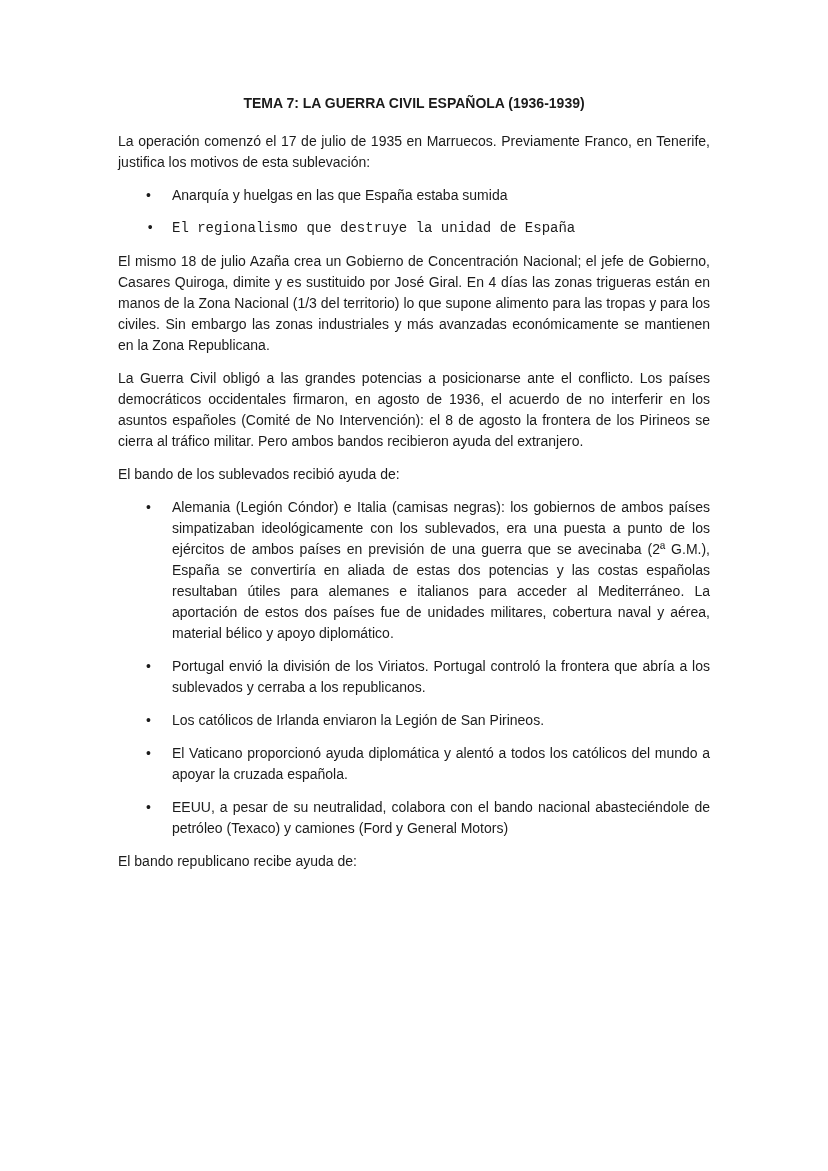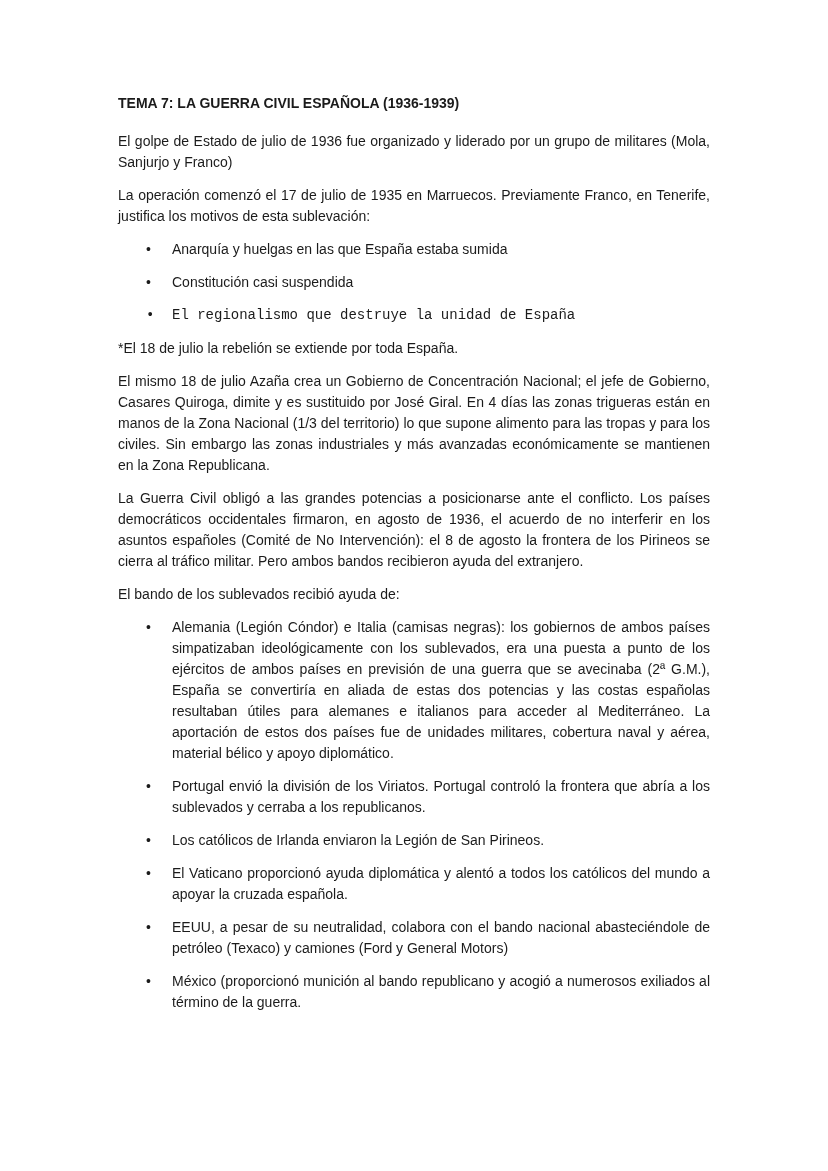--- a/index.html
+++ b/index.html
@@ -14,21 +14,21 @@
     background: #ffffff;
     padding: 93px 118px 60px 118px;
     font-family: "Liberation Sans", sans-serif;
     font-size: 14px;
     line-height: 21px;
     color: #1b1b1b;
   }
   .doc-title {
     font-weight: bold;
     margin: 0 0 17px 0;
-    text-align: left;
+    text-align: center;
   }
   .section-heading {
     font-weight: bold;
     margin: 0 0 12px 0;
     text-align: justify;
   }
   p.para {
     margin: 0 0 12px 0;
     text-align: justify;
   }
@@ -58,44 +58,39 @@
   }
 </style>
 </head>
 <body>
 
 <div class="page">
 
   <div class="doc-title">TEMA 7: LA GUERRA CIVIL ESPAÑOLA (1936-1939)</div>
 
 
-  <p class="para">El golpe de Estado de julio de 1936 fue organizado y liderado por un grupo de militares (Mola, Sanjurjo y Franco)</p>
 
   <p class="para">La operación comenzó el 17 de julio de 1935 en Marruecos. Previamente Franco, en Tenerife, justifica los motivos de esta sublevación:</p>
 
   <ul class="bullets" style="margin-bottom:12px;">
     <li>Anarquía y huelgas en las que España estaba sumida</li>
-    <li>Constitución casi suspendida</li>
     <li style="margin-bottom:12px;font-family:Liberation Mono, monospace;">El regionalismo que destruye la unidad de España</li>
   </ul>
 
-  <p class="para">*El 18 de julio la rebelión se extiende por toda España.</p>
 
   <p class="para">El mismo 18 de julio Azaña crea un Gobierno de Concentración Nacional; el jefe de Gobierno, Casares Quiroga, dimite y es sustituido por José Giral. En 4 días las zonas trigueras están en manos de la Zona Nacional (1/3 del territorio) lo que supone alimento para las tropas y para los civiles. Sin embargo las zonas industriales y más avanzadas económicamente se mantienen en la Zona Republicana.</p>
 
   <p class="para">La Guerra Civil obligó a las grandes potencias a posicionarse ante el conflicto. Los países democráticos occidentales firmaron, en agosto de 1936, el acuerdo de no interferir en los asuntos españoles (Comité de No Intervención): el 8 de agosto la frontera de los Pirineos se cierra al tráfico militar. Pero ambos bandos recibieron ayuda del extranjero.</p>
 
   <p class="para">El bando de los sublevados recibió ayuda de:</p>
 
   <ul class="bullets">
     <li>Alemania (Legión Cóndor) e Italia (camisas negras): los gobiernos de ambos países simpatizaban ideológicamente con los sublevados, era una puesta a punto de los ejércitos de ambos países en previsión de una guerra que se avecinaba (2ª G.M.), España se convertiría en aliada de estas dos potencias y las costas españolas resultaban útiles para alemanes e italianos para acceder al Mediterráneo. La aportación de estos dos países fue de unidades militares, cobertura naval y aérea, material bélico y apoyo diplomático.</li>
     <li>Portugal envió la división de los Viriatos. Portugal controló la frontera que abría a los sublevados y cerraba a los republicanos.</li>
     <li>Los católicos de Irlanda enviaron la Legión de San Pirineos.</li>
     <li>El Vaticano proporcionó ayuda diplomática y alentó a todos los católicos del mundo a apoyar la cruzada española.</li>
     <li style="margin-bottom:12px;">EEUU, a pesar de su neutralidad, colabora con el bando nacional abasteciéndole de petróleo (Texaco) y camiones (Ford y General Motors)</li>
   </ul>
 
+  <p class="para">El bando republicano recibe ayuda de:</p>
 
-  <ul class="bullets">
-    <li>México (proporcionó munición al bando republicano y acogió a numerosos exiliados al término de la guerra.</li>
-  </ul>
 
 </div>
 
 </body></html>

